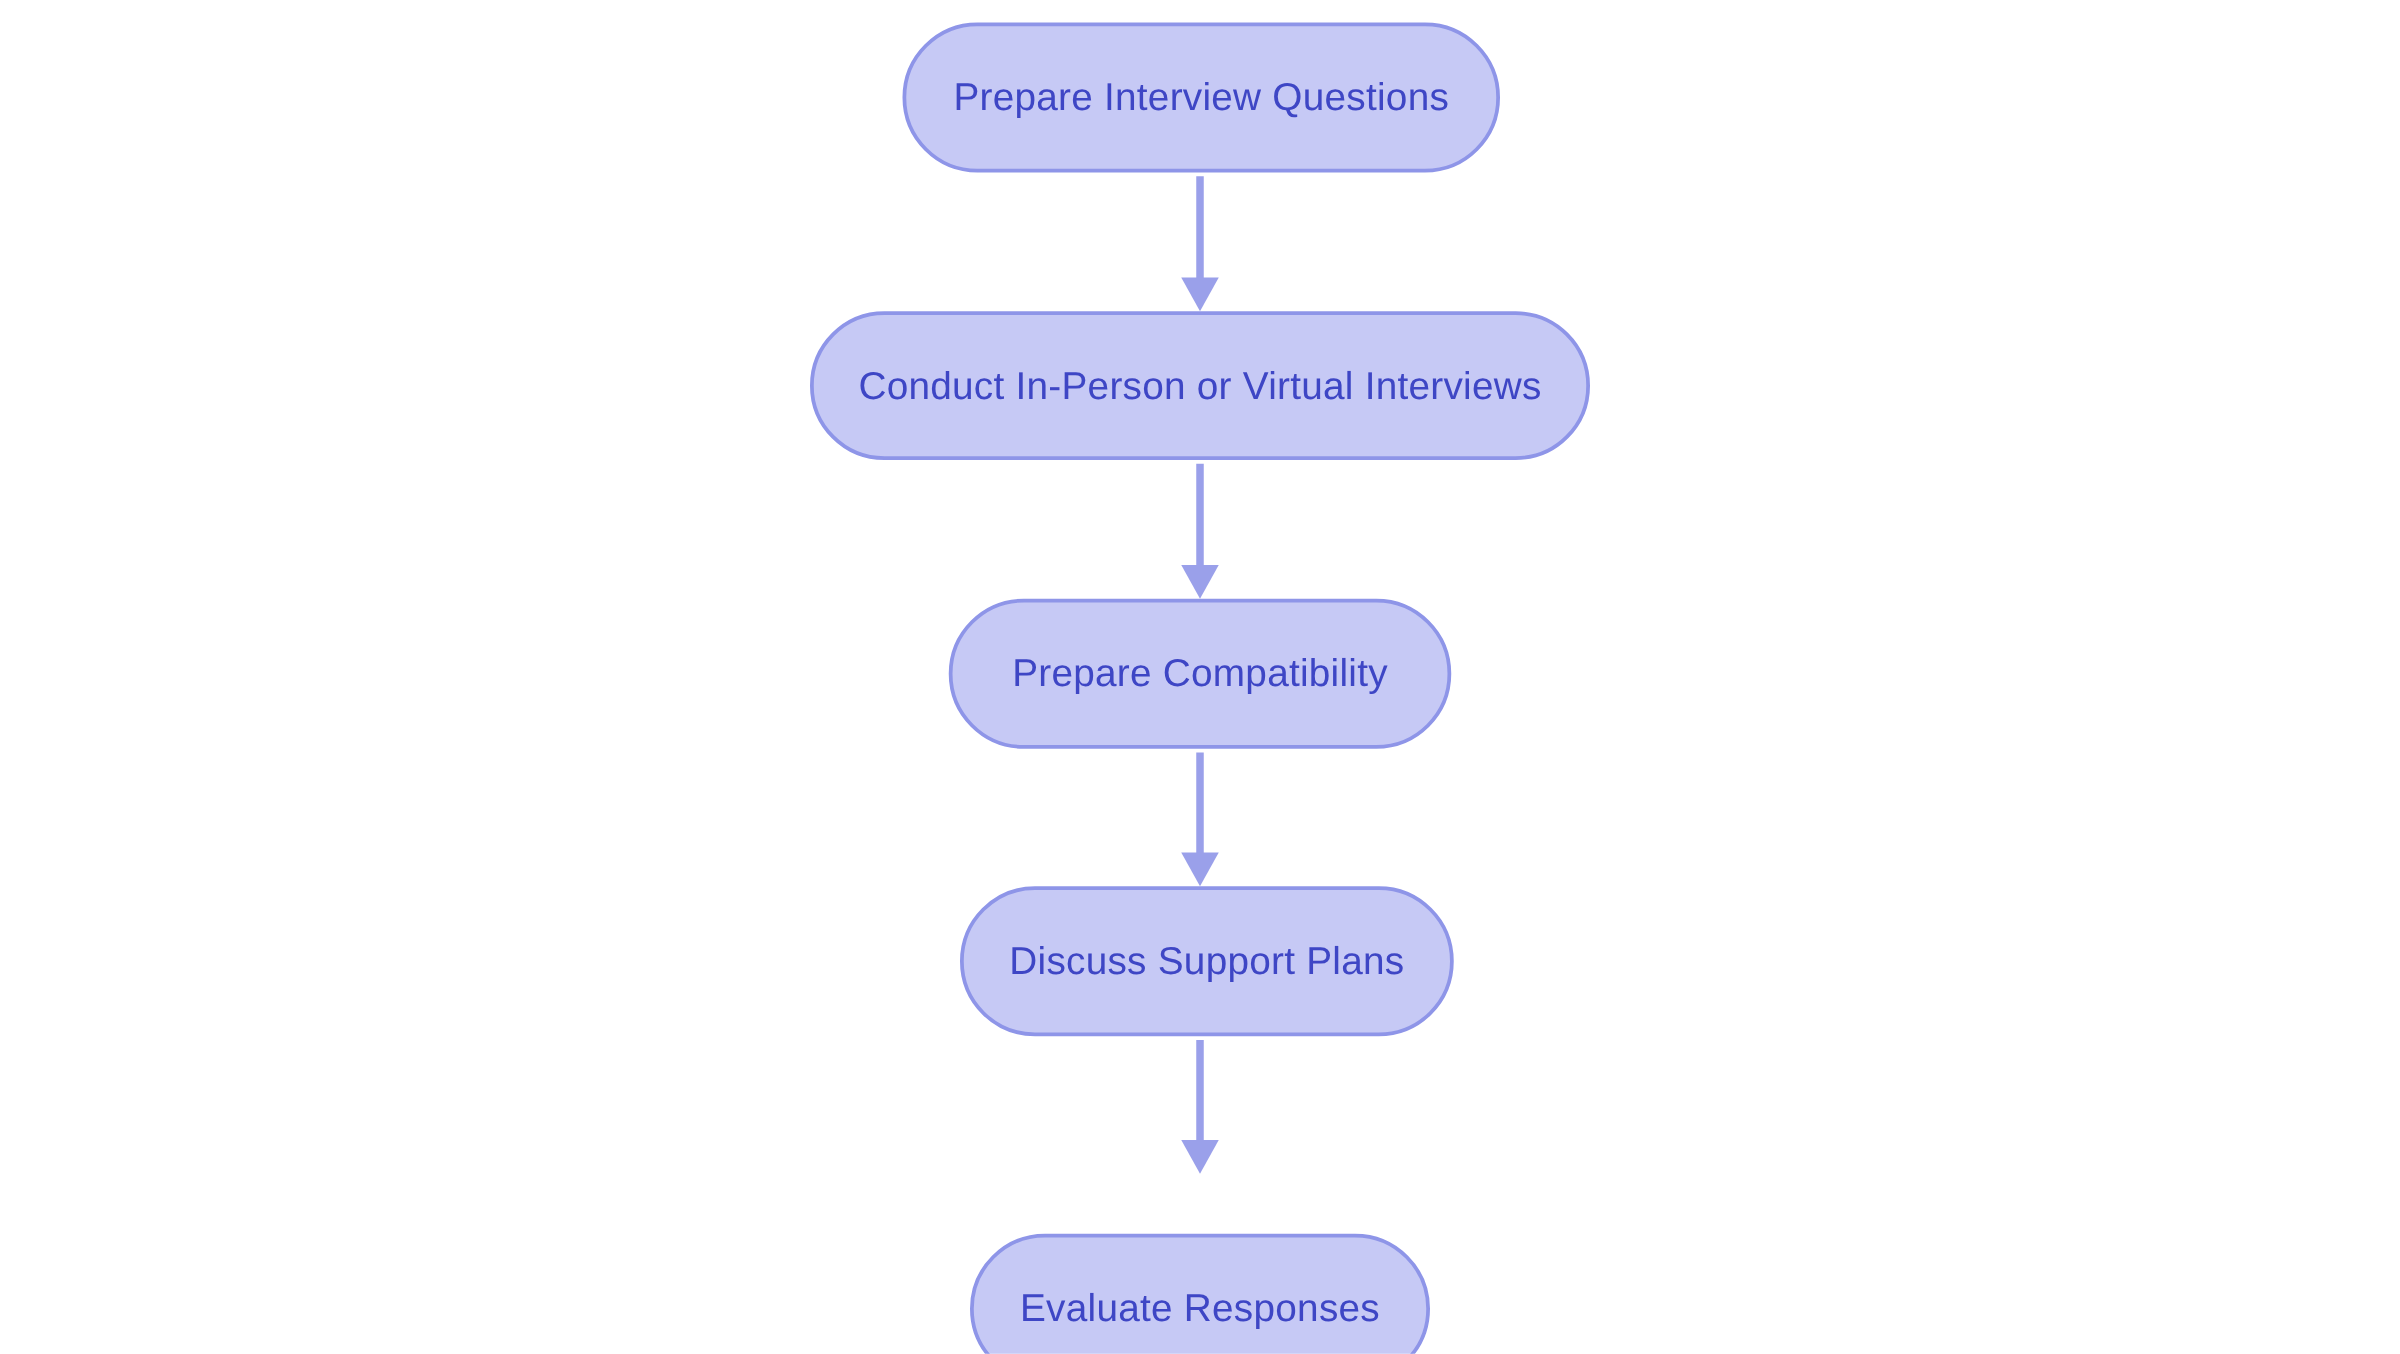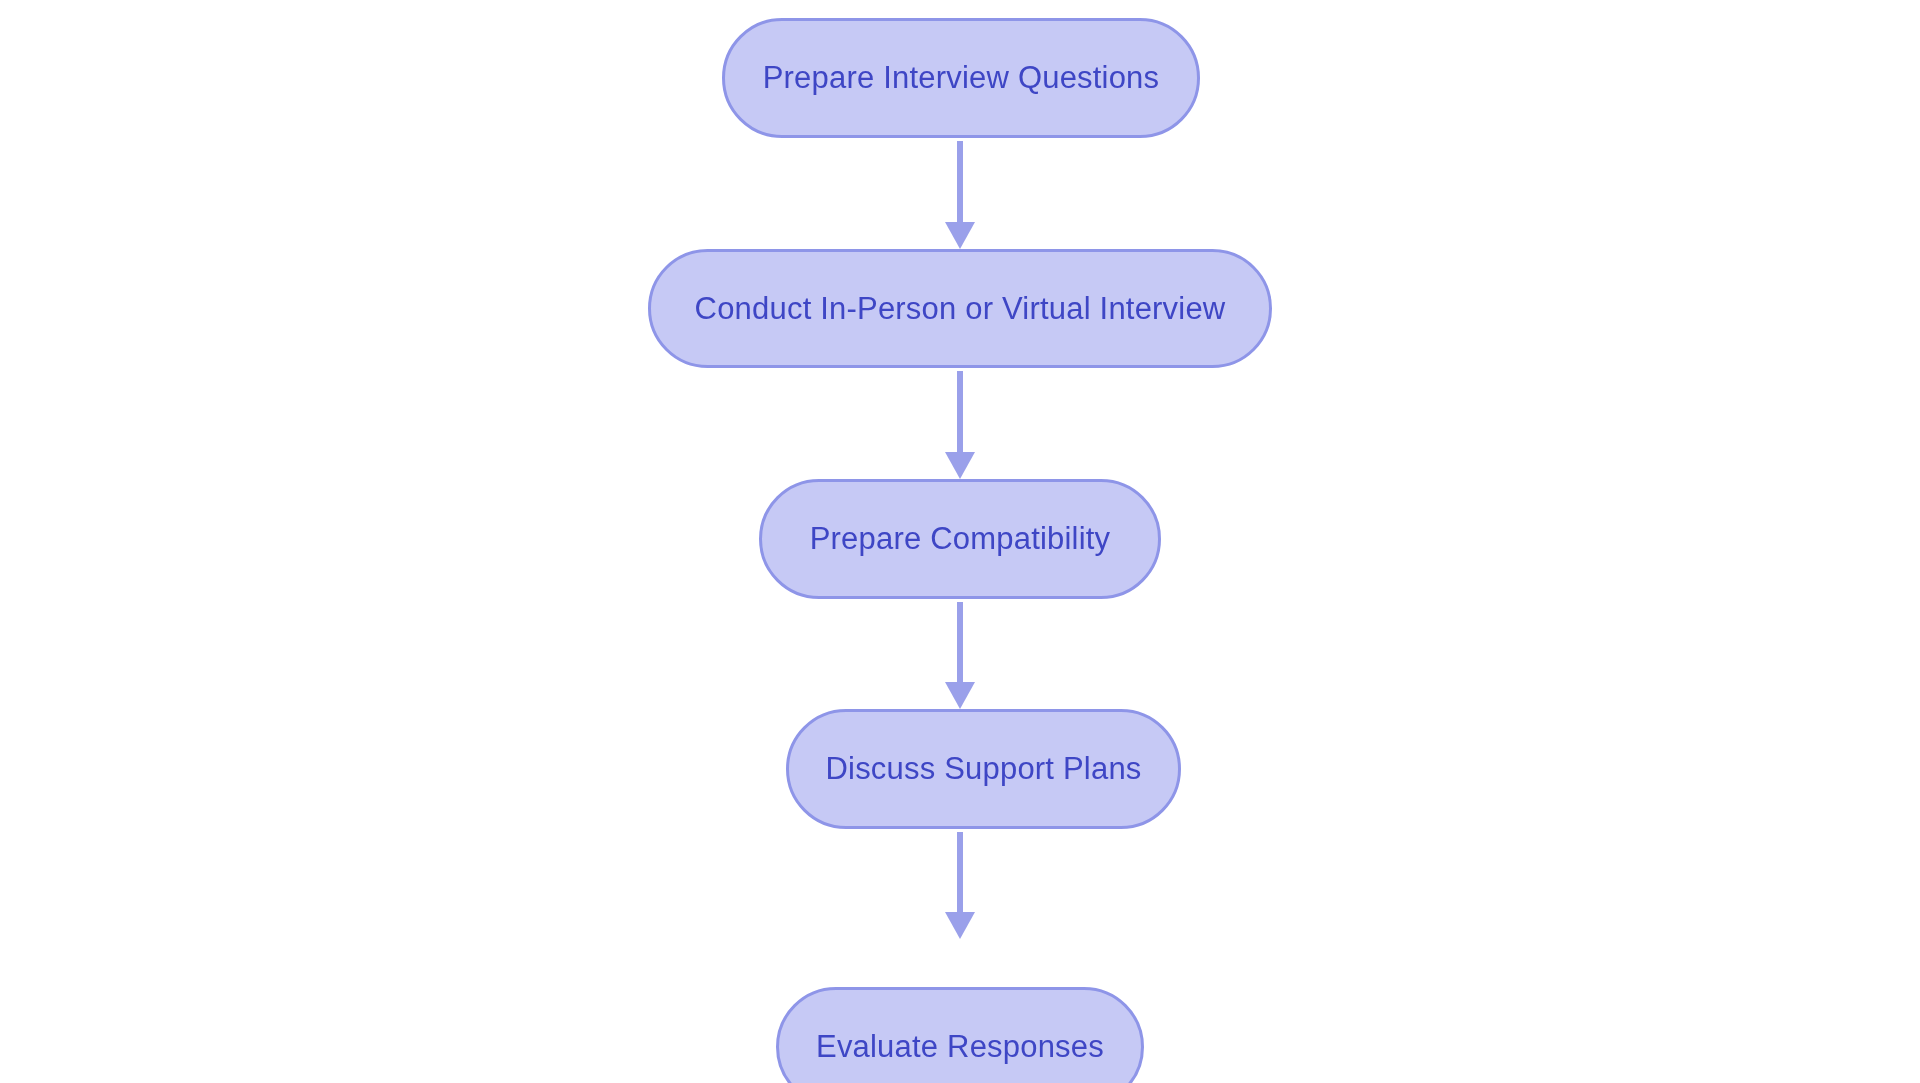--- a/index.html
+++ b/index.html
@@ -32,21 +32,21 @@
     justify-content:center;
     color:var(--node-text);
     font-size:31px;
     font-weight:500;
     letter-spacing:0.2px;
     white-space:nowrap;
   }
   .n1{left:722px; top:18px;  width:478px; height:120px;}
   .n2{left:648px; top:249px; width:624px; height:119px;}
   .n3{left:759px; top:479px; width:402px; height:120px;}
-  .n4{left:786px; top:709px; width:395px; height:120px;justify-content:center;}
+  .n4{left:768px; top:709px; width:395px; height:120px;justify-content:center;}
   .n5{left:776px; top:987px; width:368px; height:120px;}
   .connector{
     position:absolute;
     left:945px;
     width:30px;
   }
   .c1{top:141px; height:108px;}
   .c2{top:371px; height:108px;}
   .c3{top:602px; height:107px;}
   .c4{top:832px; height:107px;}
@@ -77,21 +77,21 @@
   <div class="flow-node n1">
     <span>Prepare Interview Questions</span>
   </div>
 
   <div class="connector c1">
     <div class="line"></div>
     <div class="head"></div>
   </div>
 
   <div class="flow-node n2">
-    <span>Conduct In-Person or Virtual Interview</span>
+    <span>Conduct In-Person or Virtual Interviews</span>
   </div>
 
   <div class="connector c2">
     <div class="line"></div>
     <div class="head"></div>
   </div>
 
   <div class="flow-node n3">
     <span>Prepare Compatibility</span>
   </div>

